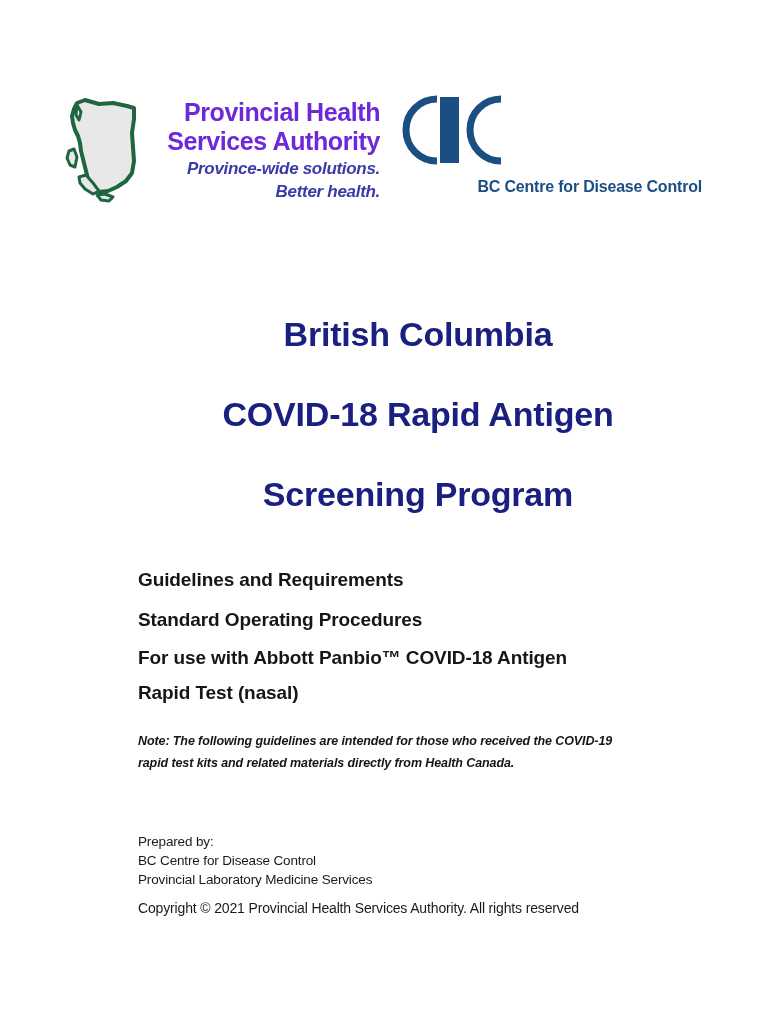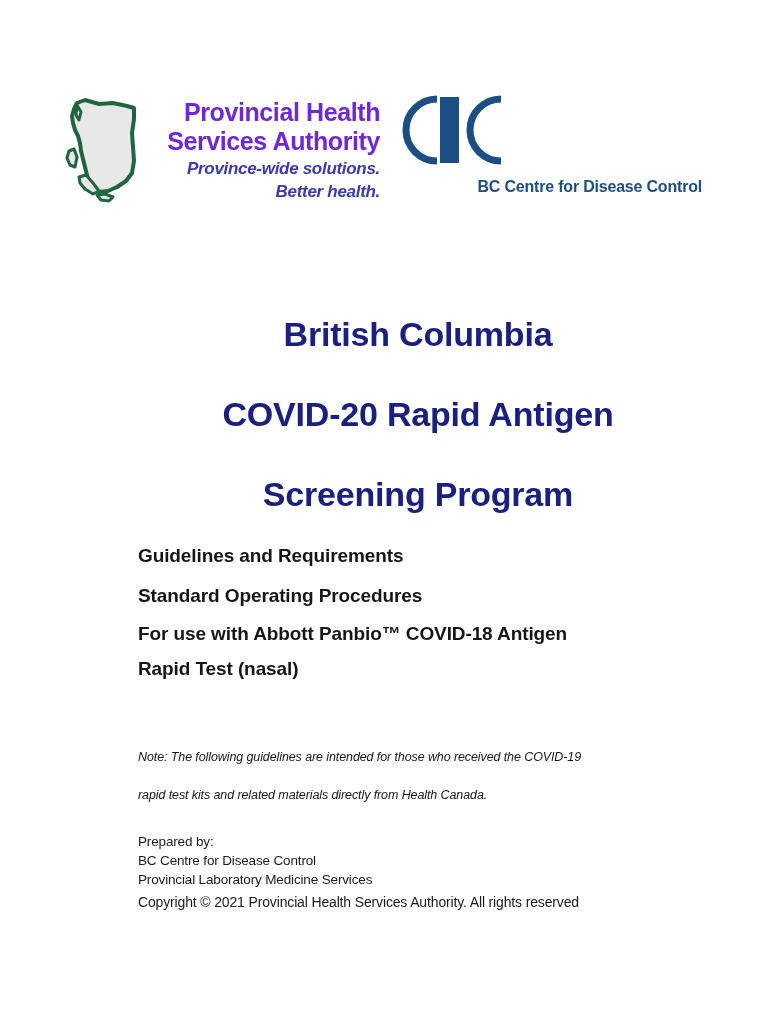--- a/index.html
+++ b/index.html
@@ -112,21 +112,21 @@
     font-size: 34px;
     line-height: 80px;
     letter-spacing: -0.2px;
     white-space: nowrap;
   }
 
   
   .subtitle-block {
     position: absolute;
     left: 138px;
-    top: 536px;
+    top: 560px;
     width: 560px;
   }
   .subtitle-line {
     color: #161616;
     font-weight: bold;
     font-size: 19px;
     line-height: 40px;
     letter-spacing: -0.1px;
     white-space: nowrap;
   }
@@ -136,46 +136,45 @@
 
   
   .note-block {
     position: absolute;
     left: 138px;
     top: 730px;
     width: 470px;
   }
   .note-line {
     color: #161616;
-    font-weight: normal;
+    font-weight: bold;
     font-style: italic;
     font-size: 12.5px;
     line-height: 22px;
     letter-spacing: -0.1px;
     white-space: nowrap;
-    margin-top: 16px;
   }
 
   
   .prepared-block {
     position: absolute;
     left: 138px;
     top: 832px;
     width: 520px;
   }
   .prepared-line {
     color: #1A1A1A;
     font-size: 13.5px;
     line-height: 19px;
     letter-spacing: -0.15px;
     white-space: nowrap;
   }
   .prepared-line.copyright {
     font-size: 14px;
-    margin-top: 4px;
+    margin-top: 10px;
   }
 </style>
 </head>
 <body>
 
 <div class="logo-band">
 
   <div class="phsa-logo">
 
     <div class="bc-map">
@@ -215,21 +214,21 @@
         <path d="M105 9 A31 31 0 1 0 105 71" fill="none" stroke="#1B4E82" stroke-width="7"></path>
       </svg>
     </div>
 
     <div class="bccdc-caption">BC Centre for Disease Control</div>
   </div>
 </div>
 
 <div class="title-block">
   <div class="title-line">British Columbia</div>
-  <div class="title-line">COVID-20 Rapid Antigen</div>
+  <div class="title-line">COVID-18 Rapid Antigen</div>
   <div class="title-line">Screening Program</div>
 </div>
 
 <div class="subtitle-block">
   <div class="subtitle-line">Guidelines and Requirements</div>
   <div class="subtitle-line">Standard Operating Procedures</div>
   <div class="subtitle-line tight">For use with Abbott Panbio™ COVID-18 Antigen</div>
   <div class="subtitle-line tight">Rapid Test (nasal)</div>
 </div>
 

